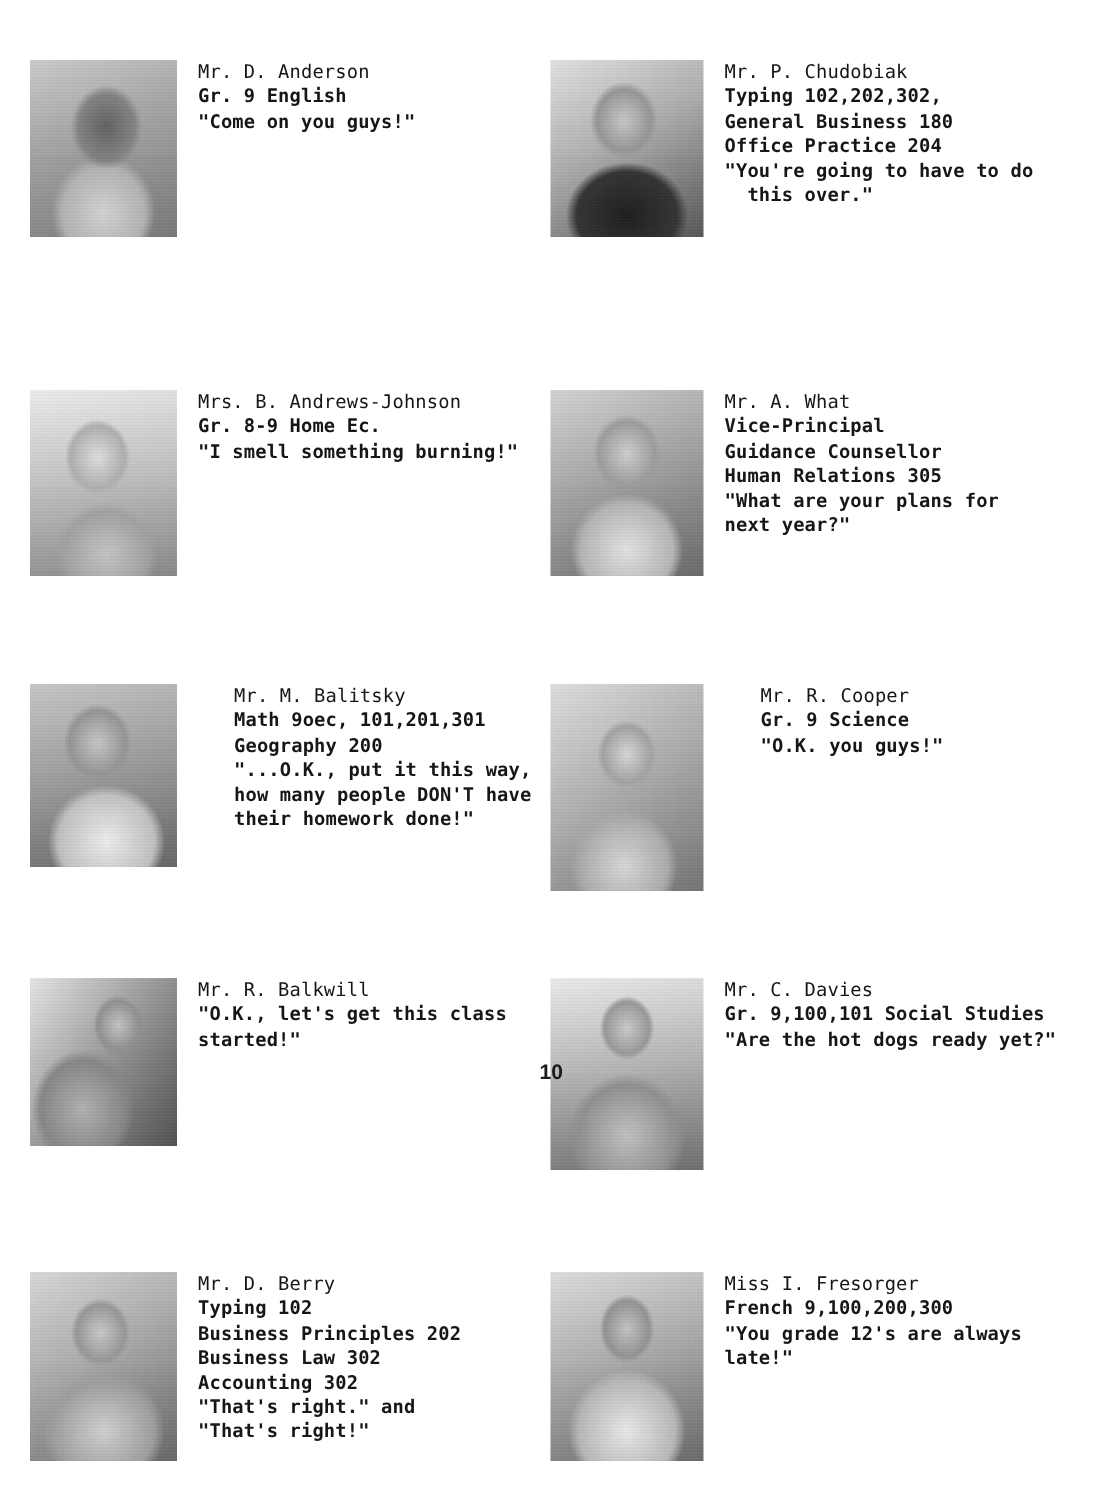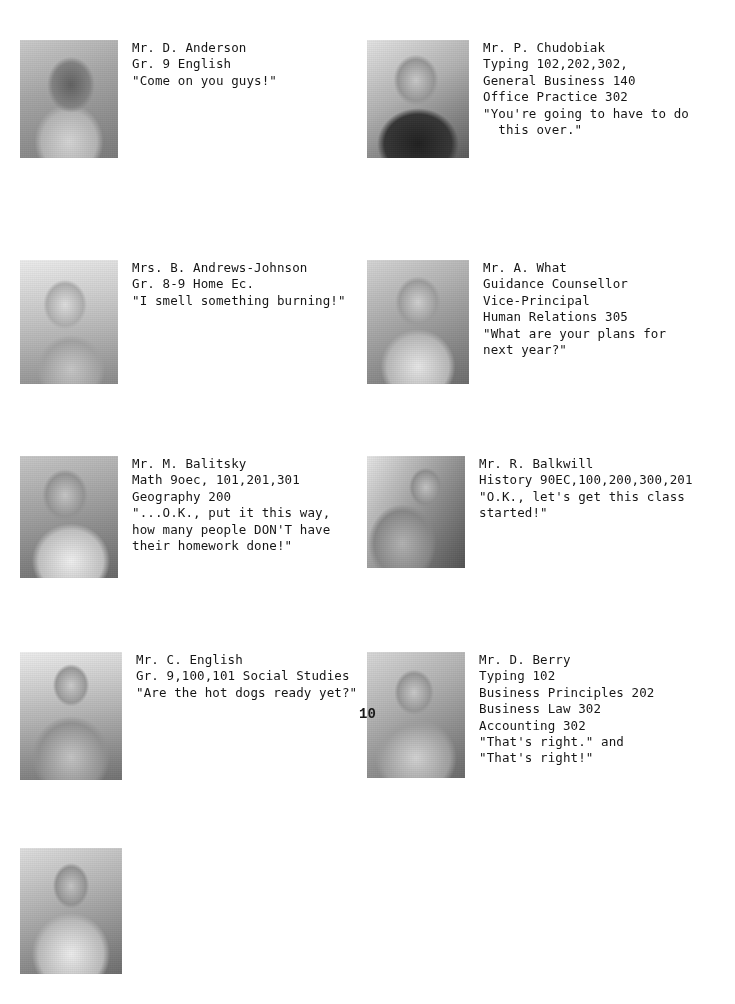--- a/index.html
+++ b/index.html
@@ -30,21 +30,21 @@
   .entry {
     width: 347px;
     box-sizing: border-box;
     display: flex;
     align-items: flex-start;
     margin-bottom: 0;
   }
   
   .row-h-0 { height: 196px; }
   .row-h-1 { height: 196px; margin-top: 24px; }
-  .row-h-2 { height: 196px; }
+  .row-h-2 { height: 196px; gap: 24px; }
   .row-h-3 { height: 196px; }
   .row-h-4 { height: 175px; }
 
   .photo {
     flex: 0 0 auto;
     background: #9a9a9a;
     position: relative;
     overflow: hidden;
     filter: grayscale(100%);
   }
@@ -53,29 +53,30 @@
     font-size: 12.5px;
     line-height: 16.4px;
     white-space: pre;
     letter-spacing: 0.1px;
   }
   .caption .nm {
     display: block;
   }
   .caption .ln {
     display: block;
+    font-weight: bold;
   }
   .page-number {
     position: absolute;
     left: 0;
     right: 0;
     bottom: 22px;
     text-align: center;
     font-size: 14px;
-    font-family: Liberation Mono, monospace;
+    font-family: Liberation Sans, sans-serif;
     font-weight: bold;
     color: #1a1a1a;
   }
 
   
   .p0 { background:
       radial-gradient(ellipse 34px 40px at 52% 38%, #6a6158 0%, #8b8178 55%, rgba(139,129,120,0) 70%),
       radial-gradient(ellipse 46px 50px at 50% 86%, #d8d4cc 0%, #b9b4ab 60%, rgba(185,180,171,0) 75%),
       linear-gradient(160deg, #cfcbc3 0%, #a9a59d 40%, #7d7a73 100%);
   }
@@ -141,58 +142,65 @@
       <div class="entry row-h-0">
         <div class="photo p0" style="width: 98px; height: 118px;">
           <div class="noise"></div>
         </div>
         <div class="caption"><span class="nm">Mr. D. Anderson</span><span class="ln">Gr. 9 English</span><span class="ln">"Come on you guys!"</span></div>
       </div>
       <div class="entry row-h-0">
         <div class="photo p1" style="width: 102px; height: 118px;">
           <div class="noise"></div>
         </div>
-        <div class="caption"><span class="nm">Mr. P. Chudobiak</span><span class="ln">Typing 102,202,302,</span><span class="ln">General Business 140</span><span class="ln">Office Practice 302</span><span class="ln">"You're going to have to do</span><span class="ln">  this over."</span></div>
+        <div class="caption"><span class="nm">Mr. P. Chudobiak</span><span class="ln">Typing 102,202,302,</span><span class="ln">General Business 180</span><span class="ln">Office Practice 204</span><span class="ln">"You're going to have to do</span><span class="ln">  this over."</span></div>
       </div>
       <div class="entry row-h-1">
         <div class="photo p2" style="width: 98px; height: 124px;">
           <div class="noise"></div>
         </div>
         <div class="caption"><span class="nm">Mrs. B. Andrews-Johnson</span><span class="ln">Gr. 8-9 Home Ec.</span><span class="ln">"I smell something burning!"</span></div>
       </div>
       <div class="entry row-h-1">
         <div class="photo p3" style="width: 102px; height: 124px;">
           <div class="noise"></div>
         </div>
-        <div class="caption"><span class="nm">Mr. A. What</span><span class="ln">Guidance Counsellor</span><span class="ln">Vice-Principal</span><span class="ln">Human Relations 305</span><span class="ln">"What are your plans for</span><span class="ln">next year?"</span></div>
+        <div class="caption"><span class="nm">Mr. A. What</span><span class="ln">Vice-Principal</span><span class="ln">Guidance Counsellor</span><span class="ln">Human Relations 305</span><span class="ln">"What are your plans for</span><span class="ln">next year?"</span></div>
       </div>
       <div class="entry row-h-2">
         <div class="photo p4" style="width: 98px; height: 122px;">
           <div class="noise"></div>
         </div>
         <div class="caption"><span class="nm">Mr. M. Balitsky</span><span class="ln">Math 9oec, 101,201,301</span><span class="ln">Geography 200</span><span class="ln">"...O.K., put it this way,</span><span class="ln">how many people DON'T have</span><span class="ln">their homework done!"</span></div>
       </div>
+      <div class="entry row-h-2">
+        <div class="photo p5" style="width: 102px; height: 138px;">
+          <div class="noise"></div>
+        </div>
+        <div class="caption"><span class="nm">Mr. R. Cooper</span><span class="ln">Gr. 9 Science</span><span class="ln">"O.K. you guys!"</span></div>
+      </div>
       <div class="entry row-h-3">
         <div class="photo p6" style="width: 98px; height: 112px;">
           <div class="noise"></div>
         </div>
-        <div class="caption"><span class="nm">Mr. R. Balkwill</span><span class="ln">History 90EC,100,200,300,201</span><span class="ln">"O.K., let's get this class</span><span class="ln">started!"</span></div>
+        <div class="caption"><span class="nm">Mr. R. Balkwill</span><span class="ln">"O.K., let's get this class</span><span class="ln">started!"</span></div>
       </div>
       <div class="entry row-h-3">
         <div class="photo p7" style="width: 102px; height: 128px;">
           <div class="noise"></div>
         </div>
-        <div class="caption"><span class="nm">Mr. C. English</span><span class="ln">Gr. 9,100,101 Social Studies</span><span class="ln">"Are the hot dogs ready yet?"</span></div>
+        <div class="caption"><span class="nm">Mr. C. Davies</span><span class="ln">Gr. 9,100,101 Social Studies</span><span class="ln">"Are the hot dogs ready yet?"</span></div>
       </div>
       <div class="entry row-h-4">
         <div class="photo p8" style="width: 98px; height: 126px;">
           <div class="noise"></div>
         </div>
         <div class="caption"><span class="nm">Mr. D. Berry</span><span class="ln">Typing 102</span><span class="ln">Business Principles 202</span><span class="ln">Business Law 302</span><span class="ln">Accounting 302</span><span class="ln">"That's right." and</span><span class="ln">"That's right!"</span></div>
       </div>
       <div class="entry row-h-4">
         <div class="photo p9" style="width: 102px; height: 126px;">
           <div class="noise"></div>
         </div>
+        <div class="caption"><span class="nm">Miss I. Fresorger</span><span class="ln">French 9,100,200,300</span><span class="ln">"You grade 12's are always</span><span class="ln">late!"</span></div>
       </div>
     </div>
   <div class="page-number">10</div>
 </div>
 
 </body></html>

